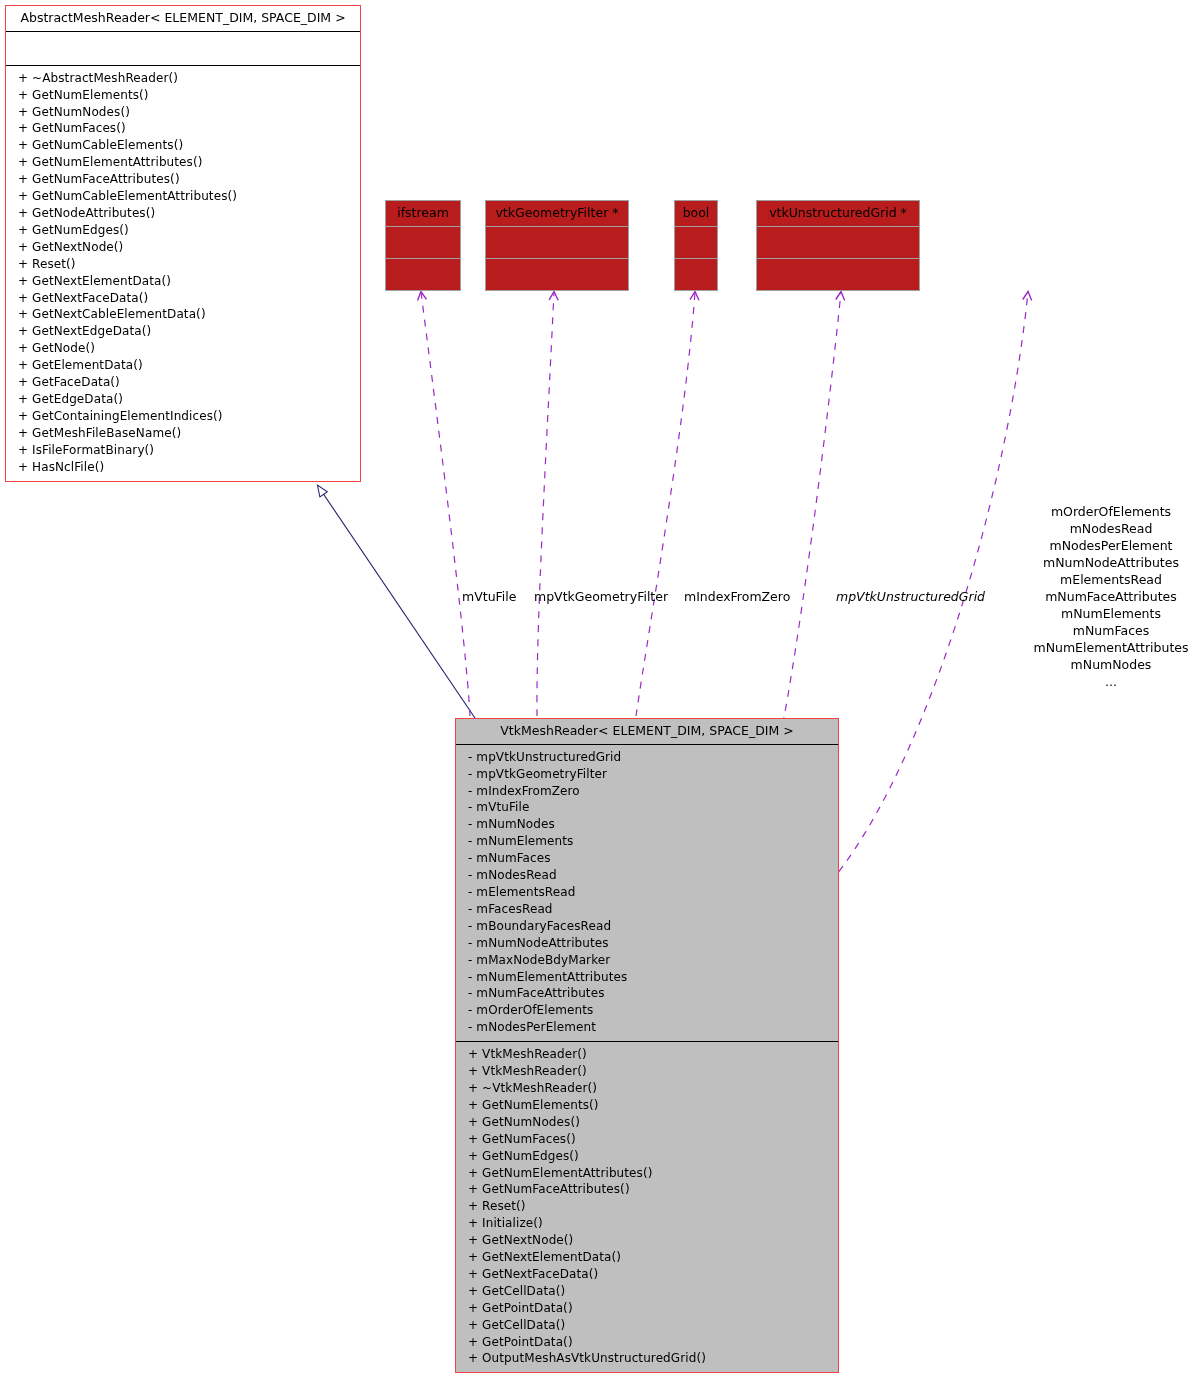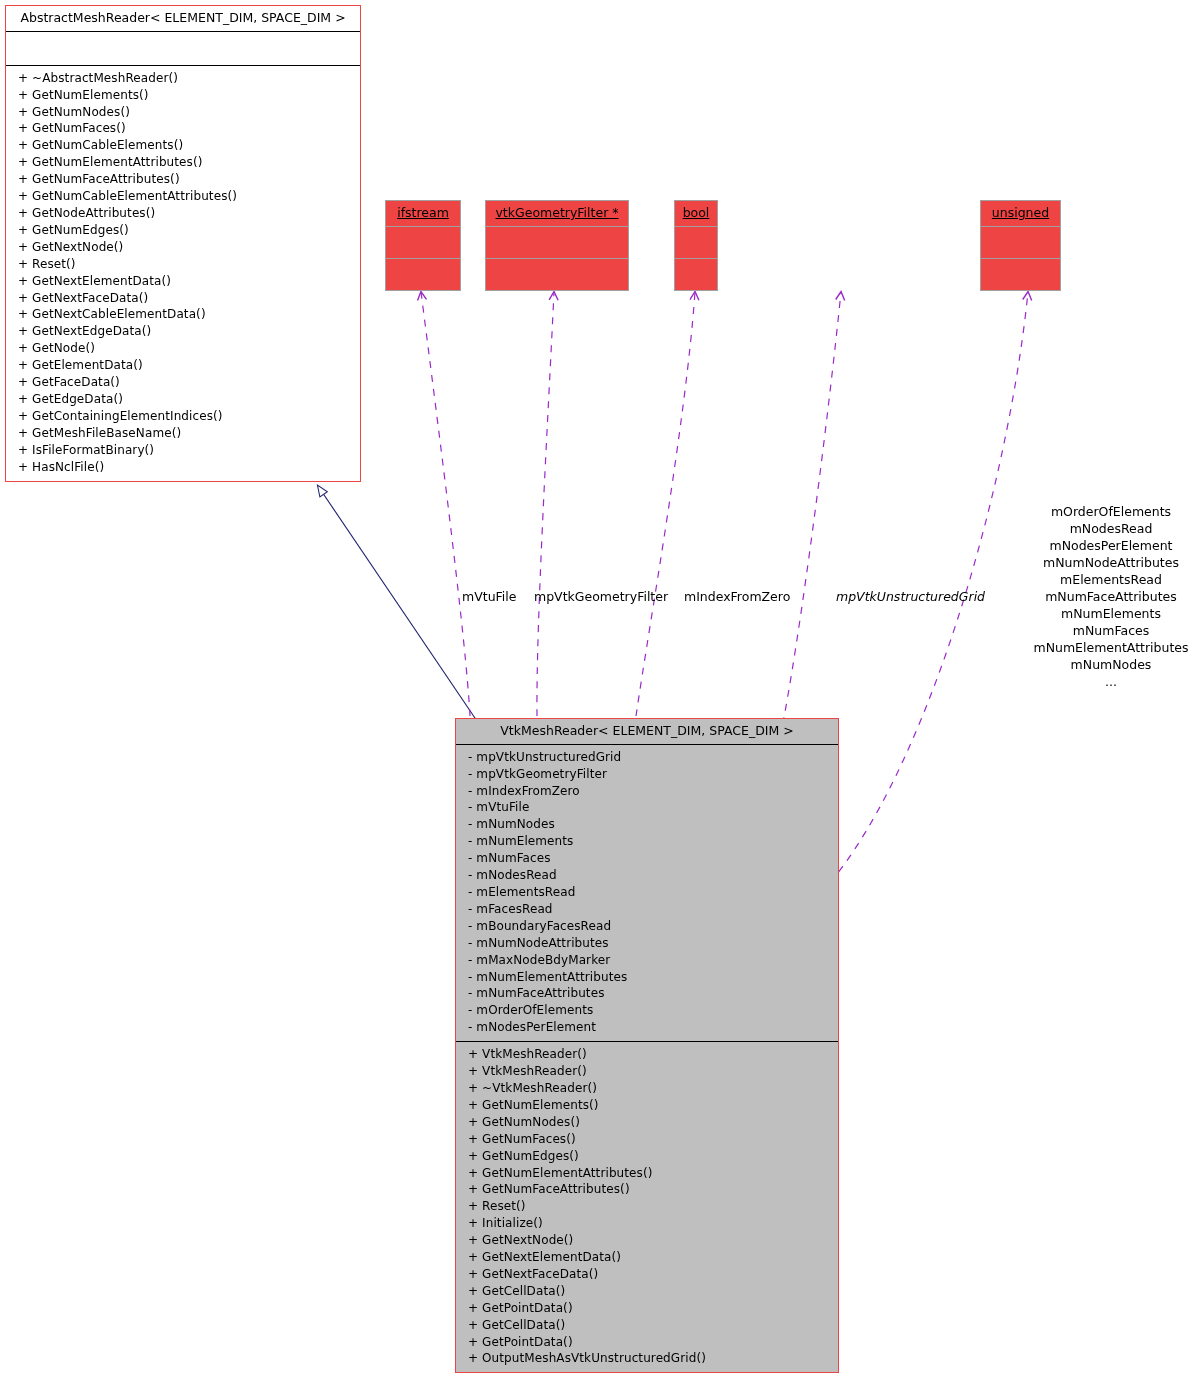--- a/index.html
+++ b/index.html
@@ -32,22 +32,21 @@
     border: 1px solid #ef4444;
     font-size: 12.5px;
     color: #000000;
     z-index: 2;
   }
   .uml-box.filled {
     background: #bfbfbf;
   }
   .uml-box.small {
     border: 1px solid #a0a0a0;
-    background: #ef4444;
-    text-decoration: underline;
+    background: #b91c1c;
   }
   .box-title {
     text-align: center;
     padding: 5px 6px 6px 6px;
     white-space: nowrap;
     font-size: 12.5px;
     line-height: 1.1;
   }
   .sep {
     border-top: 1px solid #000000;
@@ -159,28 +158,28 @@
   </div>
 
   <div class="uml-box small" style="left:674px; top:200px; width:44px;">
     <div class="box-title">bool</div>
     <div class="sep"></div>
     <div class="box-section empty-b"></div>
     <div class="sep"></div>
     <div class="box-section empty-b"></div>
   </div>
 
-
-  <div class="uml-box small" style="left:980px; top:200px; width:81px;">
-    <div class="box-title">unsigned</div>
-    <div class="sep"></div>
-    <div class="box-section empty-b"></div>
-    <div class="sep"></div>
-    <div class="box-section empty-b"></div>
-  </div>
+  <div class="uml-box small" style="left:756px; top:200px; width:164px;">
+    <div class="box-title">vtkUnstructuredGrid *</div>
+    <div class="sep"></div>
+    <div class="box-section empty-b"></div>
+    <div class="sep"></div>
+    <div class="box-section empty-b"></div>
+  </div>
+
 
   <div class="edge-label" style="left:462px; top:588px;">mVtuFile</div>
 
   <div class="edge-label" style="left:534px; top:588px;">mpVtkGeometryFilter</div>
 
   <div class="edge-label" style="left:684px; top:588px;">mIndexFromZero</div>
 
   <div class="edge-label" style="left:836px; top:588px;font-style:italic;">mpVtkUnstructuredGrid</div>
 
   <div class="edge-label stack" id="unsigned-members" style="left:1030px; top:503px; width:162px;">

